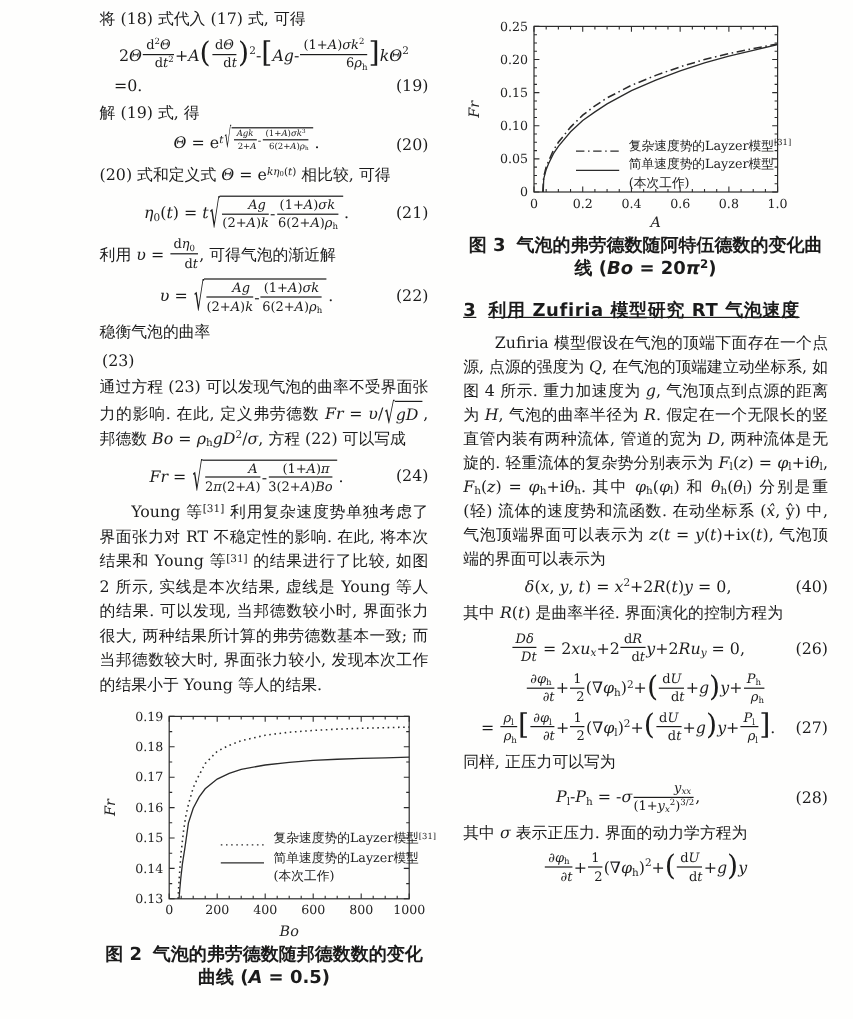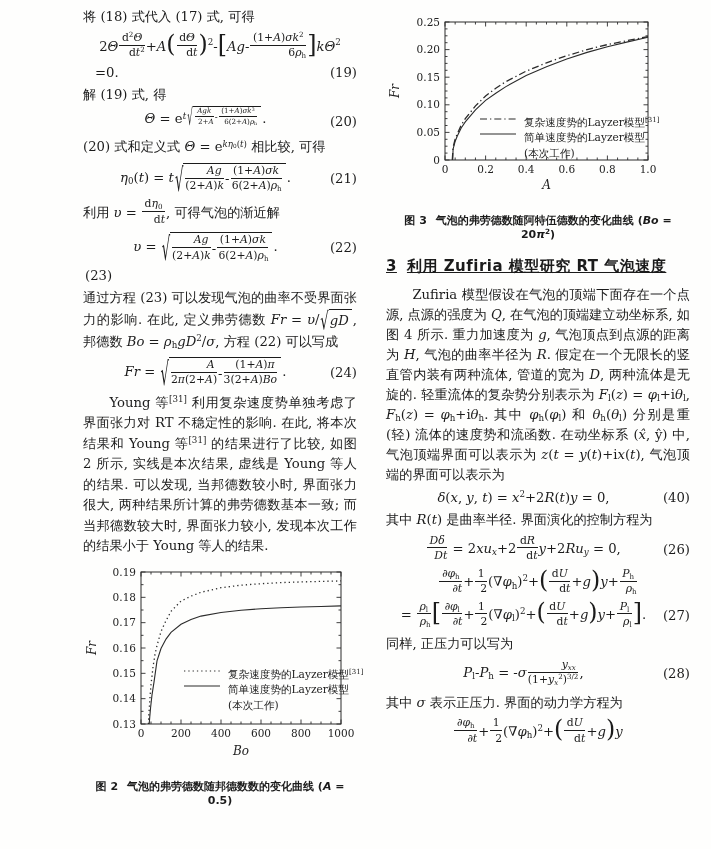--- a/index.html
+++ b/index.html
@@ -26,25 +26,25 @@
   .sq{display:inline-flex;align-items:flex-end;vertical-align:middle;margin:0 1px;}
   .sq .rd{font-style:normal;line-height:1;transform-origin:50% 86%;display:inline-block;}
   .sq .ov{border-top:1.1px solid currentColor;padding:1.5px 3px 0 1px;}
   .bp{font-size:1.8em;font-weight:200;vertical-align:middle;line-height:0.9;font-style:normal;
       position:relative;top:-0.08em;}
   h3.sec{font-family:"DejaVu Sans",sans-serif;font-weight:bold;font-size:15px;
          margin:16px 0 9px;letter-spacing:0.5px;text-decoration:underline;}
   h3.sec .secnum{margin-right:10px;}
   .fig{position:relative;margin-top:9px;}
   .plot{position:relative;}
-  .caption{font-family:"DejaVu Sans",sans-serif;font-size:11px;font-weight:bold;
-           text-align:center;margin-top:21px;}
+  .caption{font-family:"DejaVu Sans",sans-serif;font-size:15px;font-weight:bold;
+           text-align:center;margin-top:3px;}
   .caption .cap-label{margin-right:9px;}
   .legend{position:absolute;font-size:10.6px;line-height:15.3px;color:#222;white-space:nowrap;}
-  .legend .lrow{display:flex;align-items:flex-start;}
+  .legend .lrow{display:flex;align-items:flex-end;}
   .legend .lsample{width:38px;flex:0 0 38px;margin-right:7px;display:flex;align-items:center;}
   .legend .lspacer{visibility:hidden;}
 </style>
 </head>
 <body>
 
 <div class="page">
 
   <div class="col col-left">
     <p class="body">将 (18) 式代入 (17) 式, 可得</p>
@@ -88,20 +88,21 @@
     <div class="eqblock">
       <div class="eqrow">
         <span class="eq"><i>υ</i> = <span class="sq">
               <span class="rd" style="transform: scaleY(2.42);">√</span>
               <span class="ov"><span class="fr"><span class="nu"><i>A</i><i>g</i></span><span class="de">(2+<i>A</i>)<i>k</i></span></span>-<span class="fr"><span class="nu">(1+<i>A</i>)<i>σ</i><i>k</i></span><span class="de">6(2+<i>A</i>)<i>ρ</i><sub><span class="rm">h</span></sub></span></span></span>
             </span>.</span>
         <span class="eqnum">(22)</span>
       </div>
     </div>
 
+    <p class="body">稳衡气泡的曲率</p>
 
     <div class="eqblock">
       <div class="eqrow">
         <span class="eqnum">(23)</span>
       </div>
     </div>
 
     <p class="body">通过方程 (23) 可以发现气泡的曲率不受界面张力的影响. 在此, 定义弗劳德数 <i>F</i><i>r</i> = <i>υ</i>/<span class="sq">
           <span class="rd" style="transform: scaleY(1.82);">√</span>
           <span class="ov"><i>g</i><i>D</i></span>

